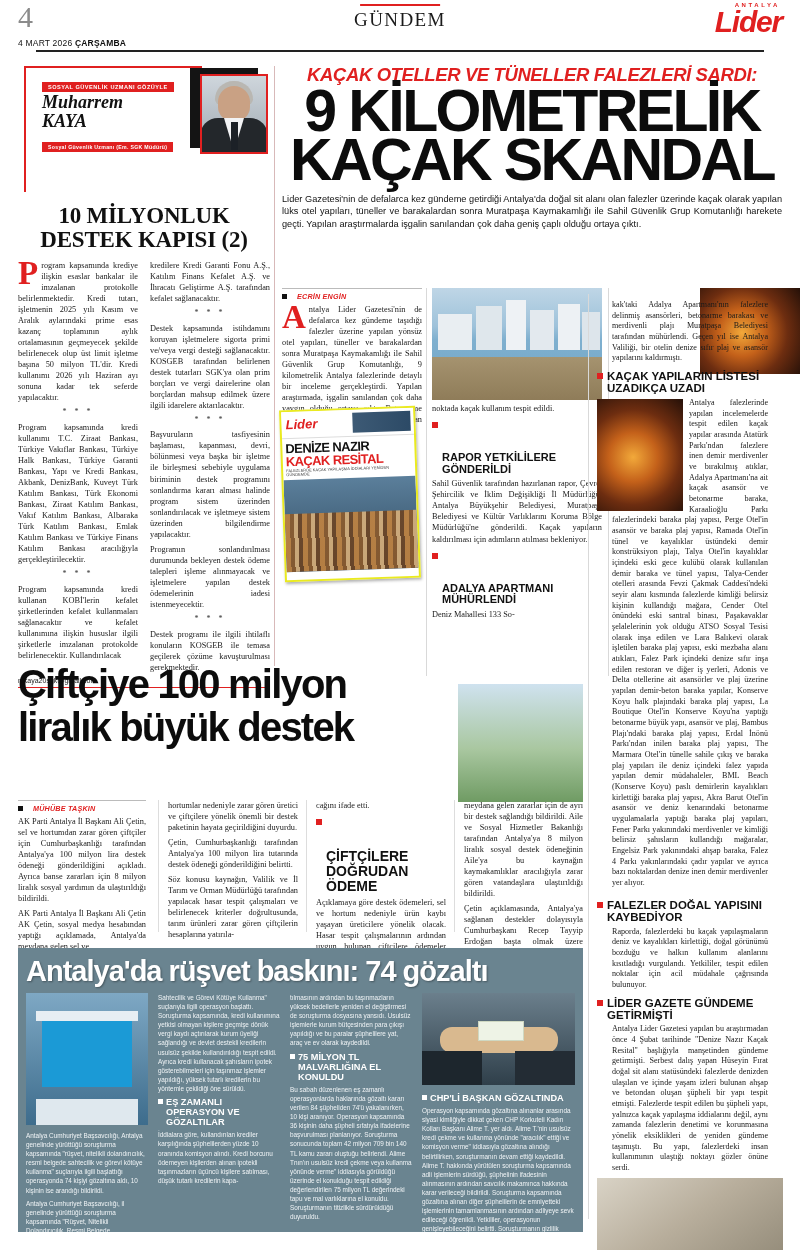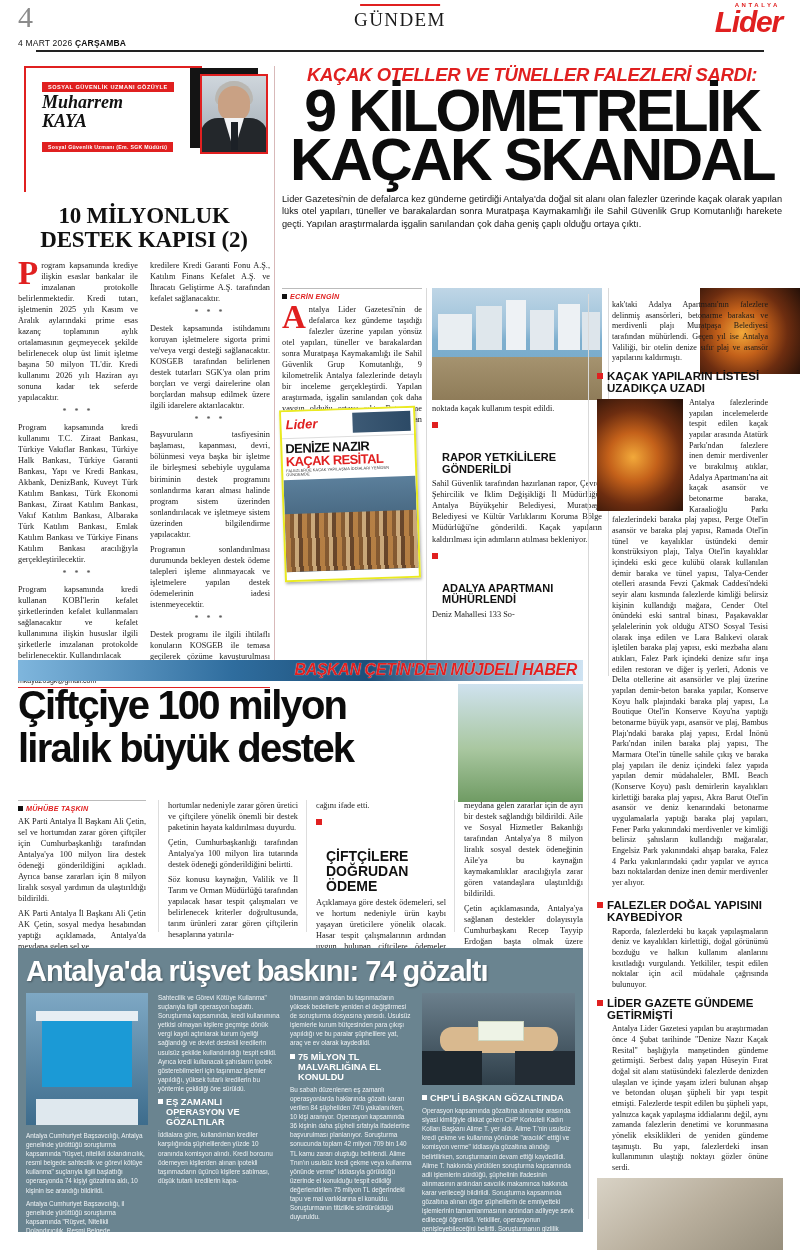--- a/index.html
+++ b/index.html
@@ -57,21 +57,21 @@
   .mega{font-family:"Liberation Sans",sans-serif;font-weight:700;font-size:59px;line-height:.84;letter-spacing:-2.6px;color:#0c0c0c;text-align:center;}
   .spot{font-family:"Liberation Sans",sans-serif;font-size:9.2px;line-height:1.36;color:#111;margin-top:7px;text-align:justify;}
 
   
   .grid3{position:absolute;left:264px;top:222px;right:0;height:390px;}
   .g-c1{position:absolute;left:0;top:0;width:140px;}
   .g-c2{position:absolute;left:150px;top:0;width:170px;}
   .g-c3{position:absolute;left:332px;top:0;width:186px;}
   .vsep{position:absolute;top:0;width:1px;height:388px;background:#d9d9d9;}
 
-  .byline{font-family:"Liberation Sans",sans-serif;font-style:italic;font-weight:700;font-size:7.2px;color:#e02020;letter-spacing:.2px;margin-bottom:3px;display:flex;align-items:center;gap:3px;text-align:right;}
+  .byline{font-family:"Liberation Sans",sans-serif;font-style:italic;font-weight:700;font-size:7.2px;color:#e02020;letter-spacing:.2px;margin-bottom:3px;display:flex;align-items:center;gap:10px;text-align:right;}
   .byline .sq{width:5px;height:5px;background:#111;display:inline-block;}
   .byline-rule{height:1px;background:#bbb;margin-bottom:3px;}
   .sub{font-family:"Liberation Sans",sans-serif;font-weight:700;font-size:11px;line-height:1.06;color:#111;margin:5px 0 3px;display:flex;gap:4px;}
   .sub .sq{width:6px;height:6px;background:#e02020;flex:none;margin-top:3px;}
   .sub span{display:block;margin-top:33px;}
 
   .photo{position:relative;overflow:hidden;background:#b9c6cf;}
   .ph-sea{background:linear-gradient(#bfd6e6 0%,#9ec2da 34%,#7fb0cf 46%,#6fa3c4 100%);}
   .ph-cliff{position:absolute;left:0;right:0;bottom:0;height:38%;background:linear-gradient(#a5936f,#8f7c59);}
   .ph-bldg{position:absolute;background:#e9eef2;}
@@ -287,23 +287,20 @@
       <span class="sq"></span>
       <span>LİDER GAZETE GÜNDEME GETİRMİŞTİ</span>
     </div>
     <div class="r-body">
       <p>Antalya Lider Gazetesi yapılan bu araştırmadan önce 4 Şubat tarihinde "Denize Nazır Kaçak Resital" başlığıyla manşetinden gündeme getirmişti. Serbest dalış yapan Hüseyin Fırat doğal sit alanı statüsündeki falezlerde denizden ulaşılan ve içinde yaşam izleri bulunan ahşap ve betondan oluşan şüpheli bir yapı tespit etmişti. Falezlerde tespit edilen bu şüpheli yapı, yalnızca kaçak yapılaşma iddialarını değil, aynı zamanda falezlerin denetimi ve korunmasına yönelik eksiklikleri de yeniden gündeme taşımıştı. Bu yapı, falezlerdeki insan kullanımının ulaştığı noktayı gözler önüne serdi.</p>
     </div>
     <div class="photo ph-rock" style="width:186px;height:100px;margin-top:3px"></div>
   </div>
 
   <div class="midstory">
-    <div class="banner">
-      <div class="banner-txt">BAŞKAN ÇETİN'DEN MÜJDELİ HABER</div>
-    </div>
     <div class="mid-head">Çiftçiye 100 milyon</div>
     <div class="mid-head">liralık büyük destek</div>
     <div class="mid-photo photo ph-green"></div>
   </div>
 
   <div class="mid-cols">
     <div class="mid-sep" style="left:140px"></div>
     <div class="mid-sep" style="left:288px"></div>
     <div class="mid-sep" style="left:436px"></div>
 
@@ -314,21 +311,21 @@
         <span>MÜHÜBE TAŞKIN</span>
       </div>
       <div class="bodytext">
         <p>AK Parti Antalya İl Başkanı Ali Çetin, sel ve hortumdan zarar gören çiftçiler için Cumhurbaşkanlığı tarafından Antalya'ya 100 milyon lira destek ödeneği gönderildiğini açıkladı. Ayrıca banse zararları için 8 milyon liralık sosyal yardımın da ulaştırıldığı bildirildi.</p>
         <p>AK Parti Antalya İl Başkanı Ali Çetin AK Çetin, sosyal medya hesabından yaptığı açıklamada, Antalya'da meydana gelen sel ve</p>
       </div>
     </div>
 
     <div class="mc" style="left:150px;width:130px">
       <div class="bodytext">
-        <p>hortumlar nedeniyle zarar gören üretici ve çiftçilere yönelik önemli bir destek paketinin hayata kaldırılması duyurdu.</p>
+        <p>hortumlar nedeniyle zarar gören üretici ve çiftçilere yönelik önemli bir destek paketinin hayata geçirildiğini duyurdu.</p>
         <p>Çetin, Cumhurbaşkanlığı tarafından Antalya'ya 100 milyon lira tutarında destek ödeneği gönderildiğini belirtti.</p>
         <p>Söz konusu kaynağın, Valilik ve İl Tarım ve Orman Müdürlüğü tarafından yapılacak hasar tespit çalışmaları ve belirlenecek kriterler doğrultusunda, tarım ürünleri zarar gören çiftçilerin hesaplarına yatırıla-</p>
       </div>
     </div>
 
     <div class="mc" style="left:298px;width:130px">
       <div class="bodytext">
         <p>cağını ifade etti.</p>
       </div>
       <div class="sub" style="font-size:14px">

